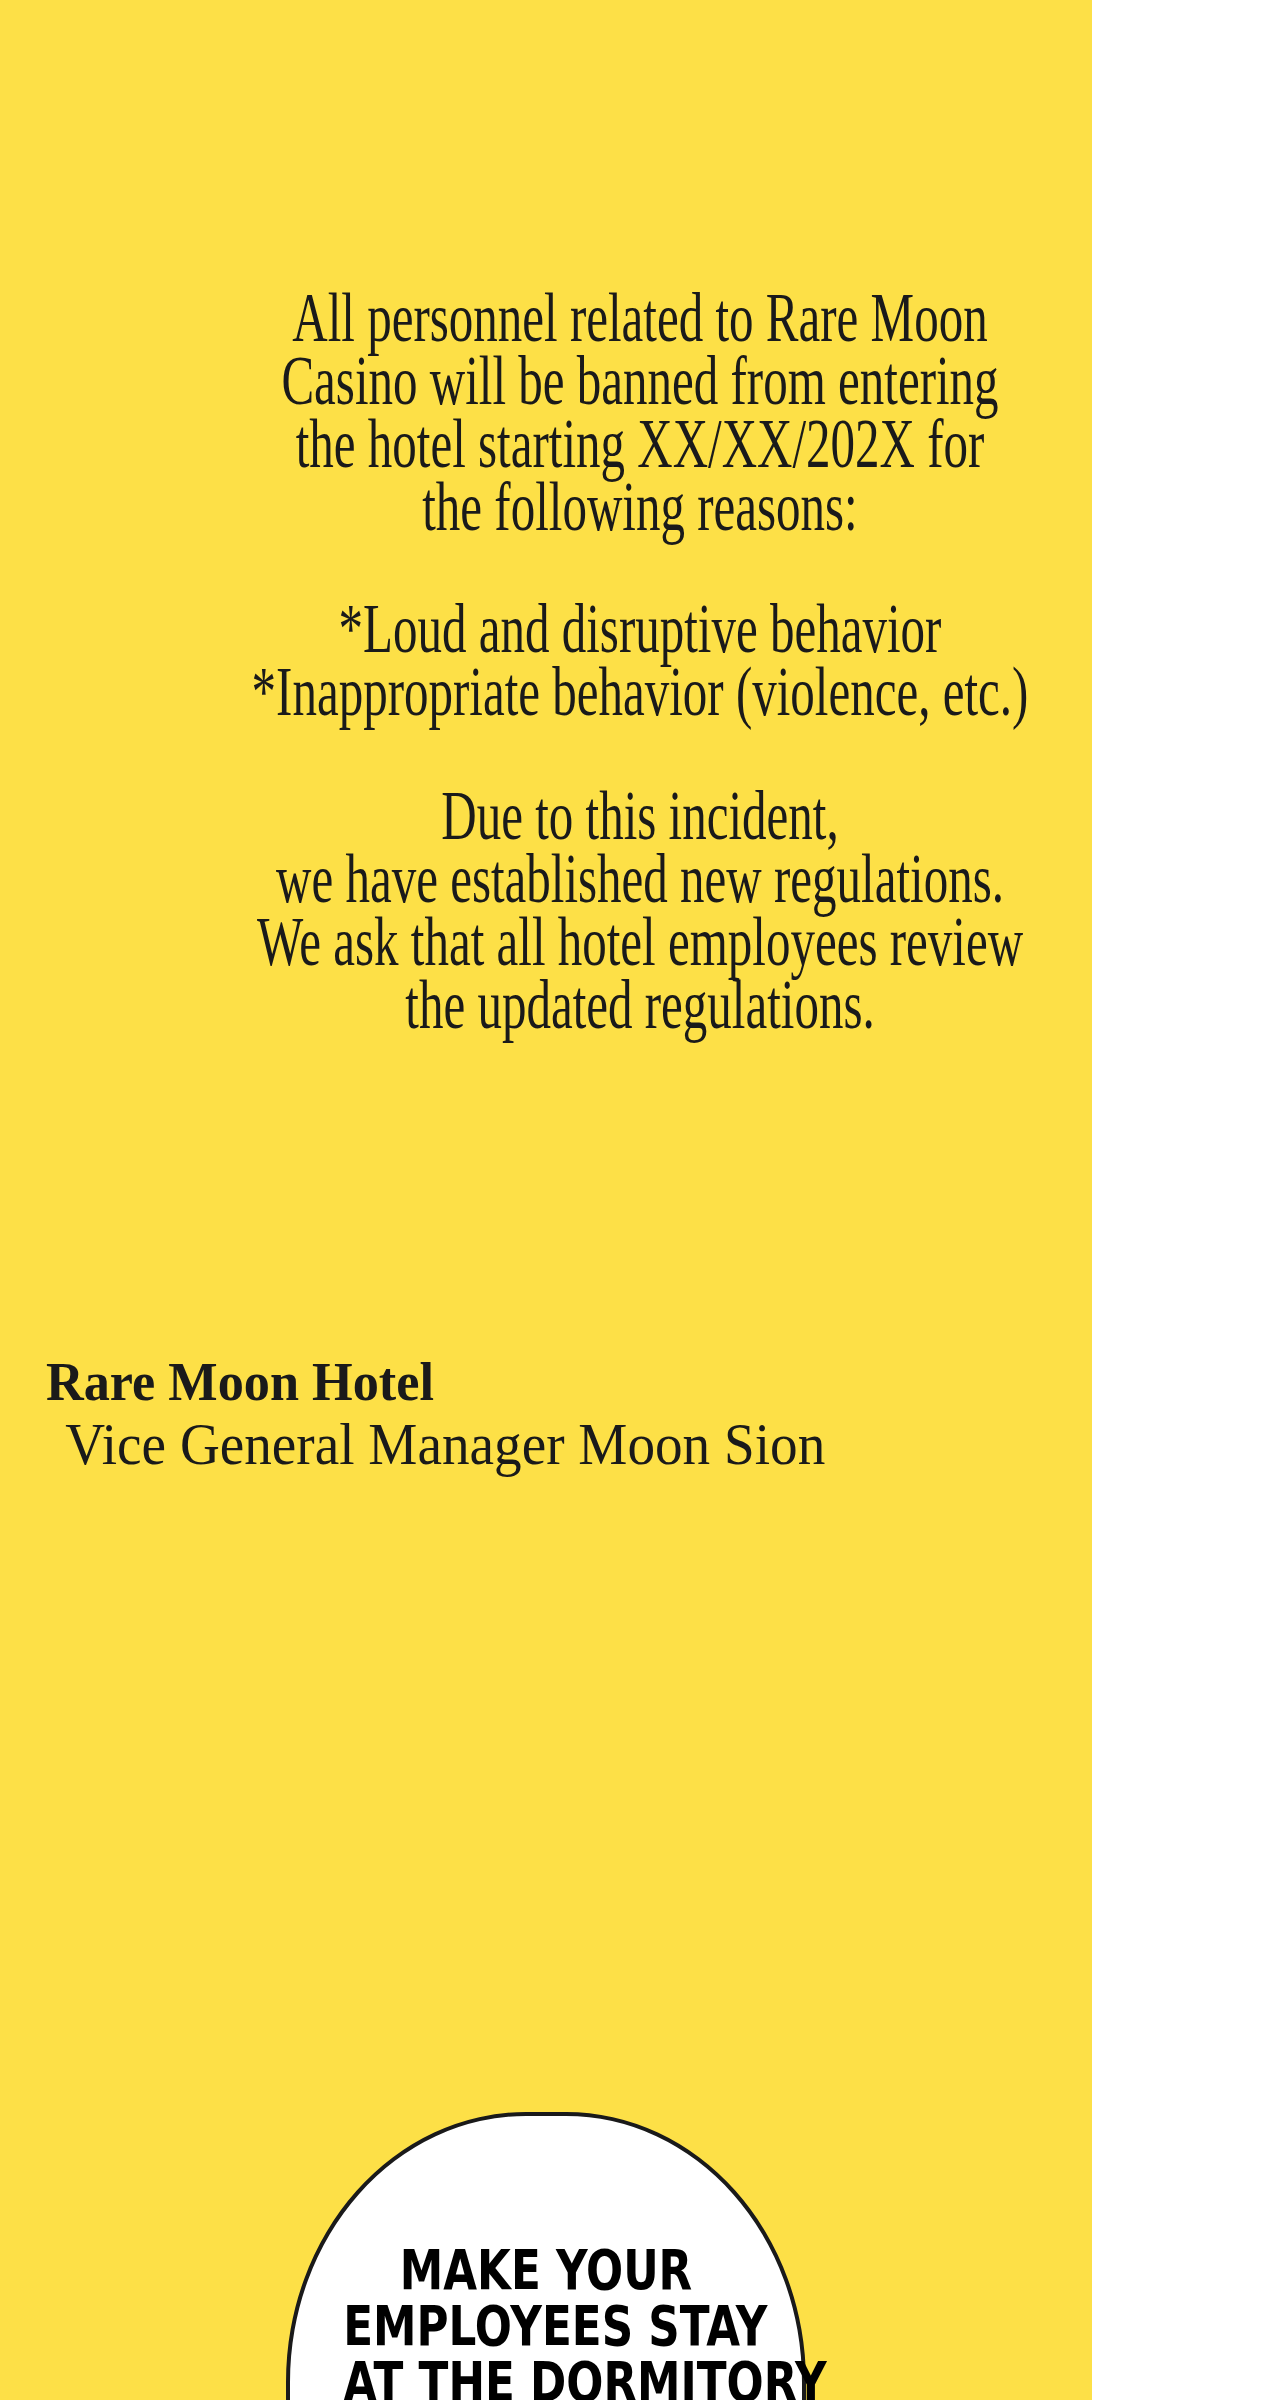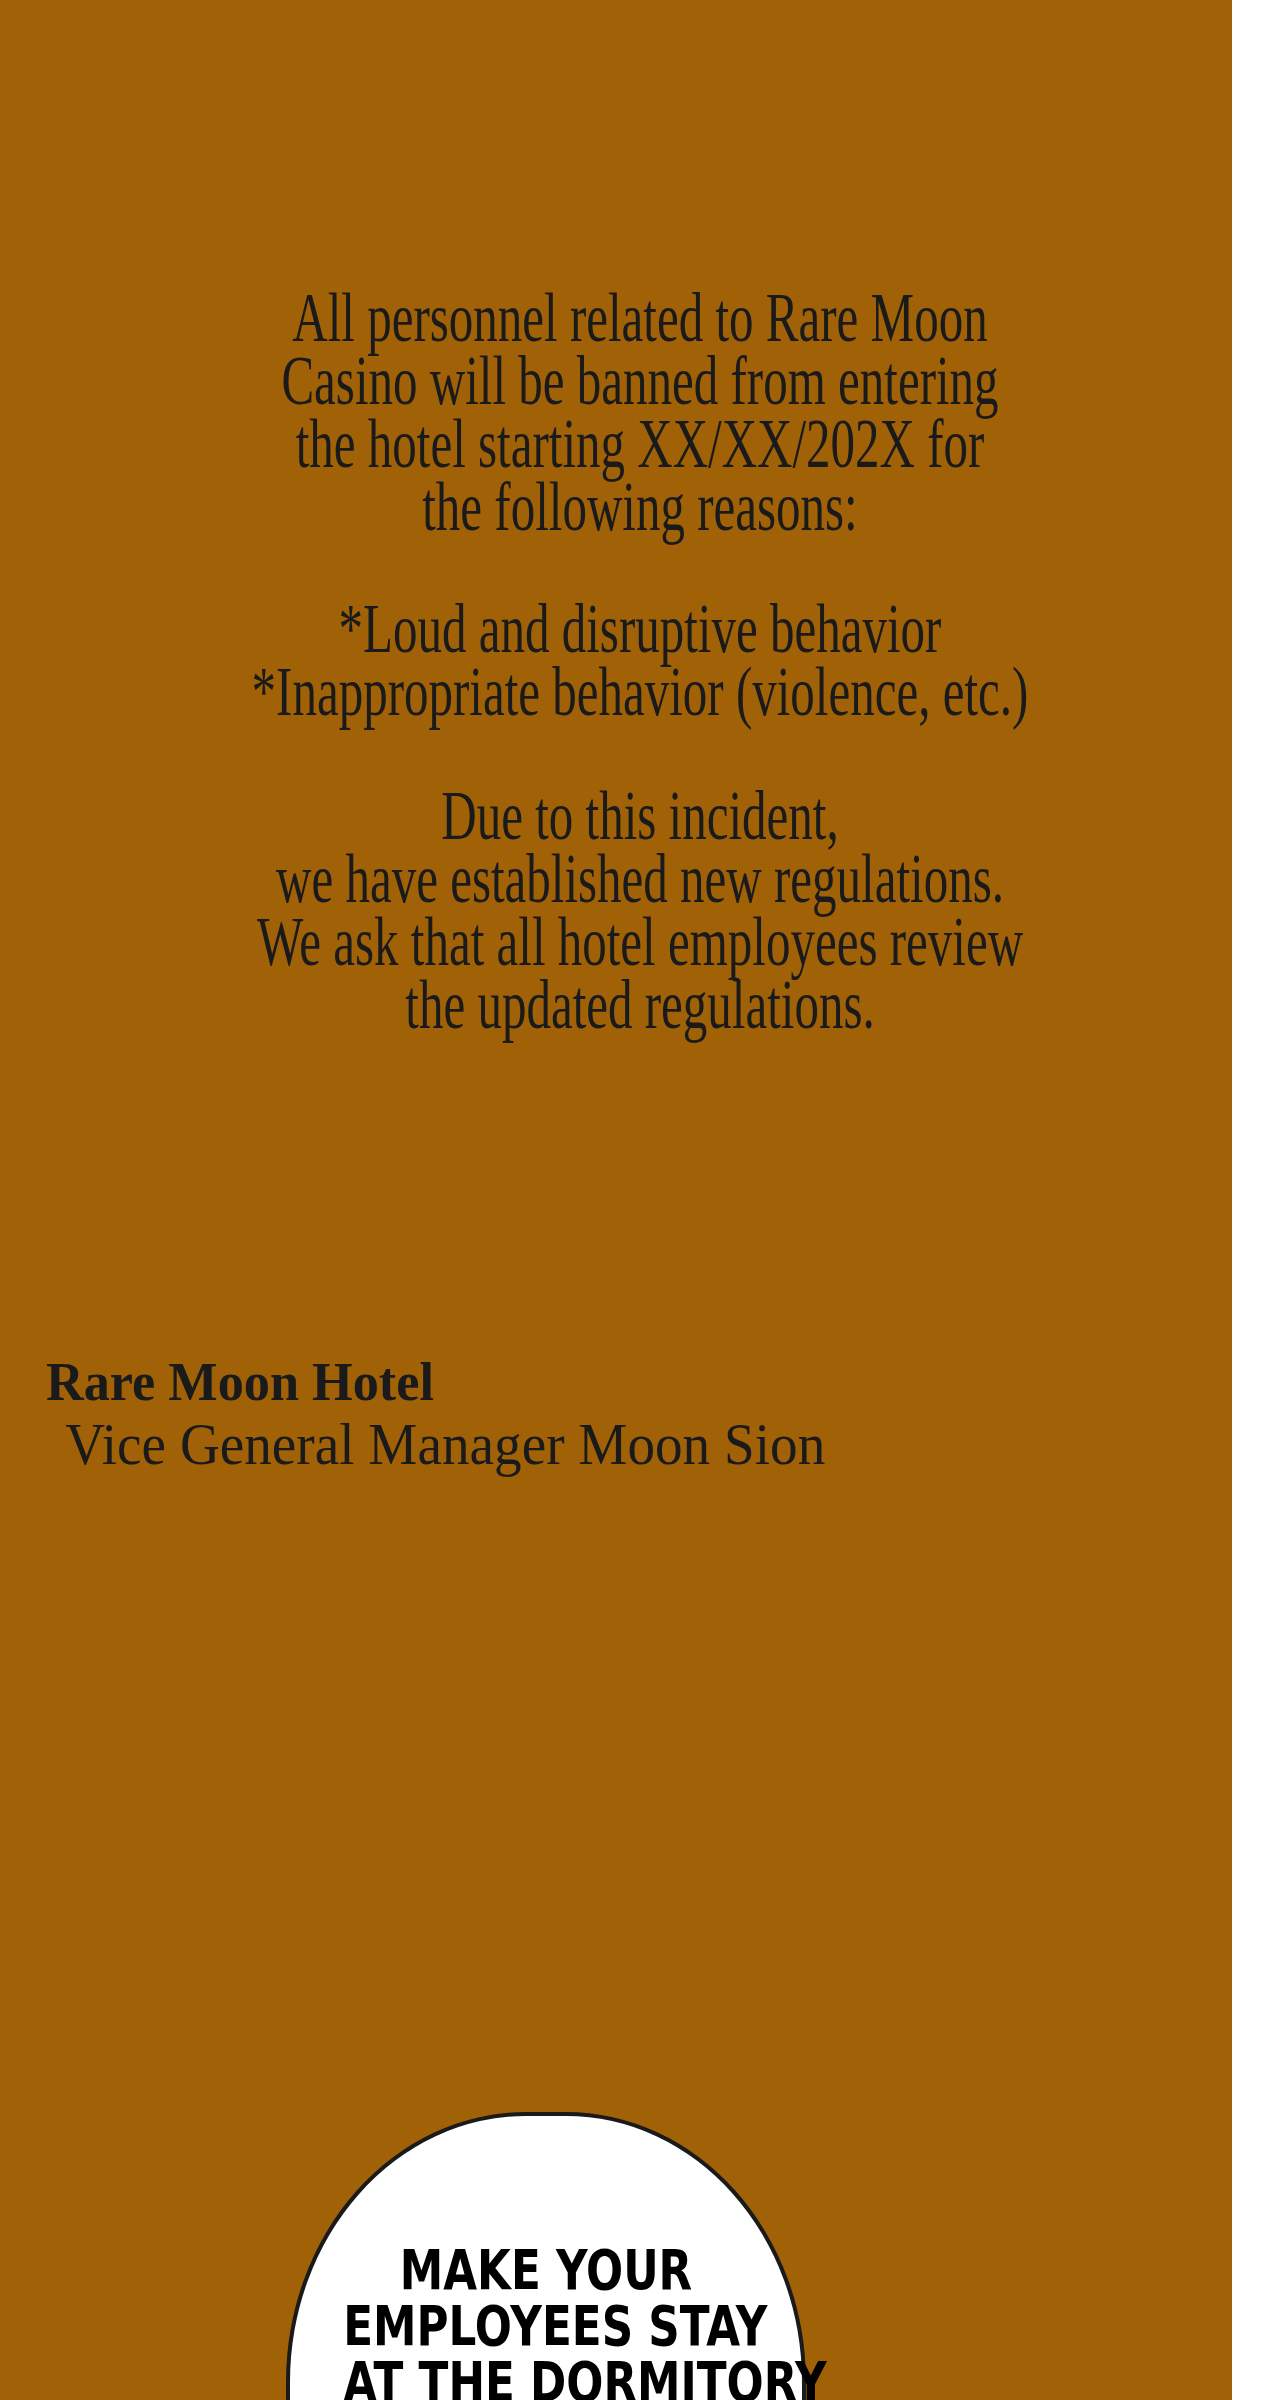--- a/index.html
+++ b/index.html
@@ -1,20 +1,20 @@
 <!DOCTYPE html>
 <html><head>
 <meta charset="utf-8">
 <style>
   html, body { margin: 0; padding: 0; background: #ffffff; }
   .canvas {
     position: relative;
-    width: 1232px;
+    width: 1092px;
     height: 2400px;
-    background: #a16207;
+    background: #fde047;
     overflow: hidden;
     font-family: "Liberation Serif", serif;
     color: #1a1a1a;
   }
   
   .para {
     position: absolute;
     left: 0;
     width: 1280px;
     text-align: center;

